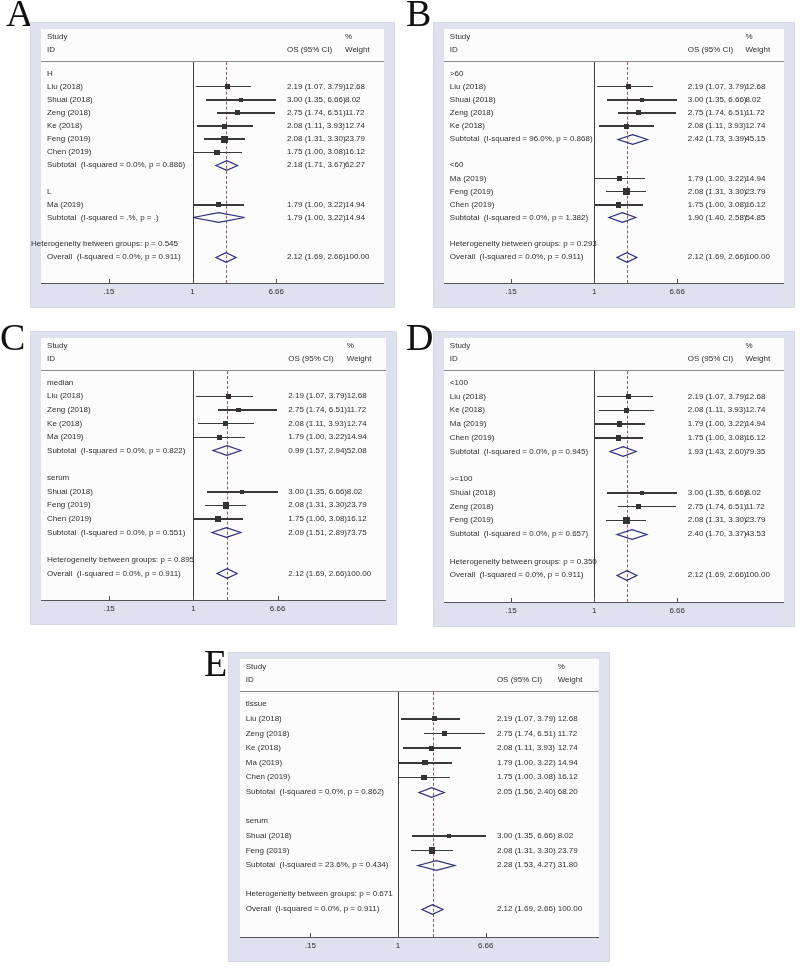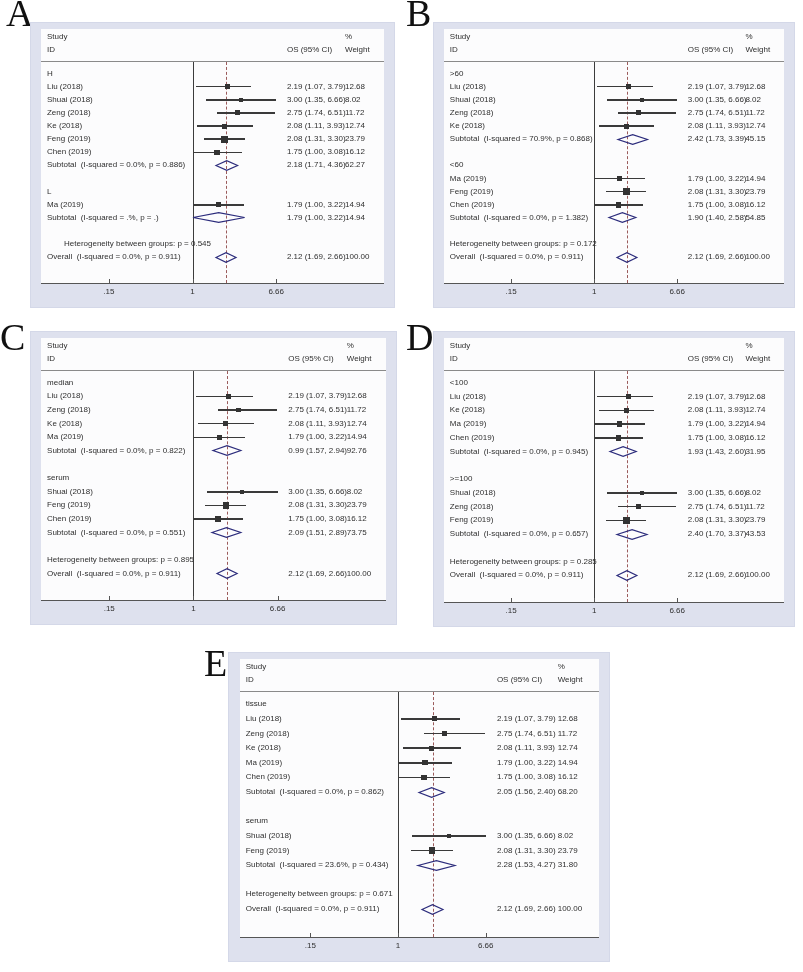--- a/index.html
+++ b/index.html
@@ -81,35 +81,35 @@
       <div class="txt" style="left: 313.995px; top: 111.188px;">23.79</div>
       <div class="txt" style="left: 15.972px; top: 124.312px;">Chen (2019)</div>
       <div class="cil" style="left: 161.535px; top: 128.613px; width: 49.6563px; background: rgb(58, 58, 58);"></div>
       <div class="mk" style="left: 183.448px; top: 126.523px; width: 5.5792px; height: 5.5792px;"></div>
       <div class="txt" style="left: 255.915px; top: 124.312px;">1.75 (1.00, 3.08)</div>
       <div class="txt" style="left: 313.995px; top: 124.312px;">16.12</div>
       <div class="txt" style="left: 15.972px; top: 137.438px;">Subtotal  (I-squared = 0.0%, p = 0.886)</div>
       <svg class="diamond" width="21.609486560469918" height="11" style="left: 185.217px; top: 136.938px; position: absolute;">
         <polygon points="0,5.5 10.718993349713486,0.6 21.609486560469918,5.5 10.718993349713486,10.4" fill="none" stroke="#2c2c7c" stroke-width="1.2"></polygon>
       </svg>
-      <div class="txt" style="left: 255.915px; top: 137.438px;">2.18 (1.71, 4.36)</div>
+      <div class="txt" style="left: 255.915px; top: 137.438px;">2.18 (1.71, 3.67)</div>
       <div class="txt" style="left: 313.995px; top: 137.438px;">62.27</div>
       <div class="txt" style="left: 15.972px; top: 163.688px;">L</div>
       <div class="txt" style="left: 15.972px; top: 176.812px;">Ma (2019)</div>
       <div class="cil" style="left: 161.535px; top: 181.113px; width: 51.6185px; background: rgb(58, 58, 58);"></div>
       <div class="mk" style="left: 184.54px; top: 179.117px; width: 5.3904px; height: 5.3904px;"></div>
       <div class="txt" style="left: 255.915px; top: 176.812px;">1.79 (1.00, 3.22)</div>
       <div class="txt" style="left: 313.995px; top: 176.812px;">14.94</div>
       <div class="txt" style="left: 15.972px; top: 189.938px;">Subtotal  (I-squared = .%, p = .)</div>
       <svg class="diamond" width="51.61847079916427" height="11" style="left: 161.535px; top: 189.438px; position: absolute;">
         <polygon points="0,5.5 25.699982068796345,0.6 51.61847079916427,5.5 25.699982068796345,10.4" fill="none" stroke="#2c2c7c" stroke-width="1.2"></polygon>
       </svg>
       <div class="txt" style="left: 255.915px; top: 189.938px;">1.79 (1.00, 3.22)</div>
       <div class="txt" style="left: 313.995px; top: 189.938px;">14.94</div>
-      <div class="txt" style="left: 33px; top: 216.188px;">Heterogeneity between groups: p = 0.545</div>
+      <div class="txt" style="left: 0; top: 216.188px;">Heterogeneity between groups: p = 0.545</div>
       <div class="txt" style="left: 15.972px; top: 229.312px;">Overall  (I-squared = 0.0%, p = 0.911)</div>
       <svg class="diamond" width="20.02256489024785" height="11" style="left: 184.697px; top: 228.812px; position: absolute;">
         <polygon points="0,5.5 10.006372247864476,0.6 20.02256489024785,5.5 10.006372247864476,10.4" fill="none" stroke="#2c2c7c" stroke-width="1.2"></polygon>
       </svg>
       <div class="txt" style="left: 255.915px; top: 229.312px;">2.12 (1.69, 2.66)</div>
       <div class="txt" style="left: 313.995px; top: 229.312px;">100.00</div>
     </div>
   <div class="panel-letter" id="letter-B">B</div>
   <div class="panel" id="panel-B">
       <div class="plot-white" style="left: 10.08px; top: 6px; width: 340.2px; height: 254px; background: rgb(252, 252, 253);"></div>
@@ -142,21 +142,21 @@
       <div class="txt" style="left: 15.84px; top: 84.9375px;">Zeng (2018)</div>
       <div class="cil" style="left: 184.447px; top: 89.2375px; width: 57.7616px; background: rgb(58, 58, 58);"></div>
       <div class="mk" style="left: 202.047px; top: 87.4999px; width: 4.8752px; height: 4.8752px;"></div>
       <div class="txt" style="left: 253.8px; top: 84.9375px;">2.75 (1.74, 6.51)</div>
       <div class="txt" style="left: 311.4px; top: 84.9375px;">11.72</div>
       <div class="txt" style="left: 15.84px; top: 98.0625px;">Ke (2018)</div>
       <div class="cil" style="left: 164.769px; top: 102.362px; width: 55.3462px; background: rgb(58, 58, 58);"></div>
       <div class="mk" style="left: 189.742px; top: 100.543px; width: 5.0384px; height: 5.0384px;"></div>
       <div class="txt" style="left: 253.8px; top: 98.0625px;">2.08 (1.11, 3.93)</div>
       <div class="txt" style="left: 311.4px; top: 98.0625px;">12.74</div>
-      <div class="txt" style="left: 15.84px; top: 111.188px;">Subtotal  (I-squared = 70.9%, p = 0.868)</div>
+      <div class="txt" style="left: 15.84px; top: 111.188px;">Subtotal  (I-squared = 96.0%, p = 0.868)</div>
       <svg class="diamond" width="29.449082383488104" height="11" style="left: 184.195px; top: 110.688px; position: absolute;">
         <polygon points="0,5.5 14.693541695444878,0.6 29.449082383488104,5.5 14.693541695444878,10.4" fill="none" stroke="#2c2c7c" stroke-width="1.2"></polygon>
       </svg>
       <div class="txt" style="left: 253.8px; top: 111.188px;">2.42 (1.73, 3.39)</div>
       <div class="txt" style="left: 311.4px; top: 111.188px;">45.15</div>
       <div class="txt" style="left: 15.84px; top: 137.438px;">&lt;60</div>
       <div class="txt" style="left: 15.84px; top: 150.562px;">Ma (2019)</div>
       <div class="cil" style="left: 160.2px; top: 154.863px; width: 51.1919px; background: rgb(58, 58, 58);"></div>
       <div class="mk" style="left: 182.992px; top: 152.867px; width: 5.3904px; height: 5.3904px;"></div>
       <div class="txt" style="left: 253.8px; top: 150.562px;">1.79 (1.00, 3.22)</div>
@@ -170,21 +170,21 @@
       <div class="cil" style="left: 160.2px; top: 181.113px; width: 49.2459px; background: rgb(58, 58, 58);"></div>
       <div class="mk" style="left: 181.909px; top: 179.023px; width: 5.5792px; height: 5.5792px;"></div>
       <div class="txt" style="left: 253.8px; top: 176.812px;">1.75 (1.00, 3.08)</div>
       <div class="txt" style="left: 311.4px; top: 176.812px;">16.12</div>
       <div class="txt" style="left: 15.84px; top: 189.938px;">Subtotal  (I-squared = 0.0%, p = 1.382)</div>
       <svg class="diamond" width="26.761560364727217" height="11" style="left: 174.93px; top: 189.438px; position: absolute;">
         <polygon points="0,5.5 13.368656979678775,0.6 26.761560364727217,5.5 13.368656979678775,10.4" fill="none" stroke="#2c2c7c" stroke-width="1.2"></polygon>
       </svg>
       <div class="txt" style="left: 253.8px; top: 189.938px;">1.90 (1.40, 2.58)</div>
       <div class="txt" style="left: 311.4px; top: 189.938px;">54.85</div>
-      <div class="txt" style="left: 15.84px; top: 216.188px;">Heterogeneity between groups: p = 0.172</div>
+      <div class="txt" style="left: 15.84px; top: 216.188px;">Heterogeneity between groups: p = 0.293</div>
       <div class="txt" style="left: 15.84px; top: 229.312px;">Overall  (I-squared = 0.0%, p = 0.911)</div>
       <svg class="diamond" width="19.857089147353264" height="11" style="left: 183.171px; top: 228.812px; position: absolute;">
         <polygon points="0,5.5 9.923674956559836,0.6 19.857089147353264,5.5 9.923674956559836,10.4" fill="none" stroke="#2c2c7c" stroke-width="1.2"></polygon>
       </svg>
       <div class="txt" style="left: 253.8px; top: 229.312px;">2.12 (1.69, 2.66)</div>
       <div class="txt" style="left: 311.4px; top: 229.312px;">100.00</div>
     </div>
   <div class="panel-letter" id="letter-C">C</div>
   <div class="panel" id="panel-C">
       <div class="plot-white" style="left: 10.22px; top: 6px; width: 344.925px; height: 262px; background: rgb(252, 252, 253);"></div>
@@ -222,21 +222,21 @@
       <div class="txt" style="left: 16.06px; top: 100.312px;">Ma (2019)</div>
       <div class="cil" style="left: 162.425px; top: 104.612px; width: 51.9029px; background: rgb(58, 58, 58);"></div>
       <div class="mk" style="left: 185.571px; top: 102.617px; width: 5.3904px; height: 5.3904px;"></div>
       <div class="txt" style="left: 257.325px; top: 100.312px;">1.79 (1.00, 3.22)</div>
       <div class="txt" style="left: 315.725px; top: 100.312px;">14.94</div>
       <div class="txt" style="left: 16.06px; top: 113.938px;">Subtotal  (I-squared = 0.0%, p = 0.822)</div>
       <svg class="diamond" width="27.844152691898813" height="11" style="left: 182.446px; top: 113.438px; position: absolute;">
         <polygon points="0,5.5 13.954266127151186,0.6 27.844152691898813,5.5 13.954266127151186,10.4" fill="none" stroke="#2c2c7c" stroke-width="1.2"></polygon>
       </svg>
       <div class="txt" style="left: 257.325px; top: 113.938px;">0.99 (1.57, 2.94)</div>
-      <div class="txt" style="left: 315.725px; top: 113.938px;">92.76</div>
+      <div class="txt" style="left: 315.725px; top: 113.938px;">52.08</div>
       <div class="txt" style="left: 16.06px; top: 141.188px;">serum</div>
       <div class="txt" style="left: 16.06px; top: 154.812px;">Shuai (2018)</div>
       <div class="cil" style="left: 175.745px; top: 159.113px; width: 70.839px; background: rgb(58, 58, 58);"></div>
       <div class="mk" style="left: 209.045px; top: 157.671px; width: 4.2832px; height: 4.2832px;"></div>
       <div class="txt" style="left: 257.325px; top: 154.812px;">3.00 (1.35, 6.66)</div>
       <div class="txt" style="left: 315.725px; top: 154.812px;">8.02</div>
       <div class="txt" style="left: 16.06px; top: 168.438px;">Feng (2019)</div>
       <div class="cil" style="left: 174.41px; top: 172.738px; width: 41.007px; background: rgb(58, 58, 58);"></div>
       <div class="mk" style="left: 191.528px; top: 170.034px; width: 6.8064px; height: 6.8064px;"></div>
       <div class="txt" style="left: 257.325px; top: 168.438px;">2.08 (1.31, 3.30)</div>
@@ -297,21 +297,21 @@
       <div class="txt" style="left: 15.84px; top: 100.875px;">Chen (2019)</div>
       <div class="cil" style="left: 160.2px; top: 105.175px; width: 49.2459px; background: rgb(58, 58, 58);"></div>
       <div class="mk" style="left: 181.909px; top: 103.085px; width: 5.5792px; height: 5.5792px;"></div>
       <div class="txt" style="left: 253.8px; top: 100.875px;">1.75 (1.00, 3.08)</div>
       <div class="txt" style="left: 311.4px; top: 100.875px;">16.12</div>
       <div class="txt" style="left: 15.84px; top: 114.625px;">Subtotal  (I-squared = 0.0%, p = 0.945)</div>
       <svg class="diamond" width="26.171440898980222" height="11" style="left: 175.858px; top: 114.125px; position: absolute;">
         <polygon points="0,5.5 13.126304171505353,0.6 26.171440898980222,5.5 13.126304171505353,10.4" fill="none" stroke="#2c2c7c" stroke-width="1.2"></polygon>
       </svg>
       <div class="txt" style="left: 253.8px; top: 114.625px;">1.93 (1.43, 2.60)</div>
-      <div class="txt" style="left: 311.4px; top: 114.625px;">31.95</div>
+      <div class="txt" style="left: 311.4px; top: 114.625px;">79.35</div>
       <div class="txt" style="left: 15.84px; top: 142.125px;">&gt;=100</div>
       <div class="txt" style="left: 15.84px; top: 155.875px;">Shuai (2018)</div>
       <div class="cil" style="left: 173.338px; top: 160.175px; width: 69.8686px; background: rgb(58, 58, 58);"></div>
       <div class="mk" style="left: 206.152px; top: 158.733px; width: 4.2832px; height: 4.2832px;"></div>
       <div class="txt" style="left: 253.8px; top: 155.875px;">3.00 (1.35, 6.66)</div>
       <div class="txt" style="left: 311.4px; top: 155.875px;">8.02</div>
       <div class="txt" style="left: 15.84px; top: 169.625px;">Zeng (2018)</div>
       <div class="cil" style="left: 184.447px; top: 173.925px; width: 57.7616px; background: rgb(58, 58, 58);"></div>
       <div class="mk" style="left: 202.047px; top: 172.187px; width: 4.8752px; height: 4.8752px;"></div>
       <div class="txt" style="left: 253.8px; top: 169.625px;">2.75 (1.74, 6.51)</div>
@@ -320,21 +320,21 @@
       <div class="cil" style="left: 172.021px; top: 187.675px; width: 40.4453px; background: rgb(58, 58, 58);"></div>
       <div class="mk" style="left: 188.858px; top: 184.972px; width: 6.8064px; height: 6.8064px;"></div>
       <div class="txt" style="left: 253.8px; top: 183.375px;">2.08 (1.31, 3.30)</div>
       <div class="txt" style="left: 311.4px; top: 183.375px;">23.79</div>
       <div class="txt" style="left: 15.84px; top: 197.125px;">Subtotal  (I-squared = 0.0%, p = 0.657)</div>
       <svg class="diamond" width="29.955842732900948" height="11" style="left: 183.429px; top: 196.625px; position: absolute;">
         <polygon points="0,5.5 15.096041889599917,0.6 29.955842732900948,5.5 15.096041889599917,10.4" fill="none" stroke="#2c2c7c" stroke-width="1.2"></polygon>
       </svg>
       <div class="txt" style="left: 253.8px; top: 197.125px;">2.40 (1.70, 3.37)</div>
       <div class="txt" style="left: 311.4px; top: 197.125px;">43.53</div>
-      <div class="txt" style="left: 15.84px; top: 224.625px;">Heterogeneity between groups: p = 0.285</div>
+      <div class="txt" style="left: 15.84px; top: 224.625px;">Heterogeneity between groups: p = 0.350</div>
       <div class="txt" style="left: 15.84px; top: 238.375px;">Overall  (I-squared = 0.0%, p = 0.911)</div>
       <svg class="diamond" width="19.857089147353264" height="11" style="left: 183.171px; top: 237.875px; position: absolute;">
         <polygon points="0,5.5 9.923674956559836,0.6 19.857089147353264,5.5 9.923674956559836,10.4" fill="none" stroke="#2c2c7c" stroke-width="1.2"></polygon>
       </svg>
       <div class="txt" style="left: 253.8px; top: 238.375px;">2.12 (1.69, 2.66)</div>
       <div class="txt" style="left: 311.4px; top: 238.375px;">100.00</div>
     </div>
   <div class="panel-letter" id="letter-E">E</div>
   <div class="panel" id="panel-E">
       <div class="plot-white" style="left: 10.64px; top: 6px; width: 359.1px; height: 278px; background: rgb(252, 252, 253);"></div>

